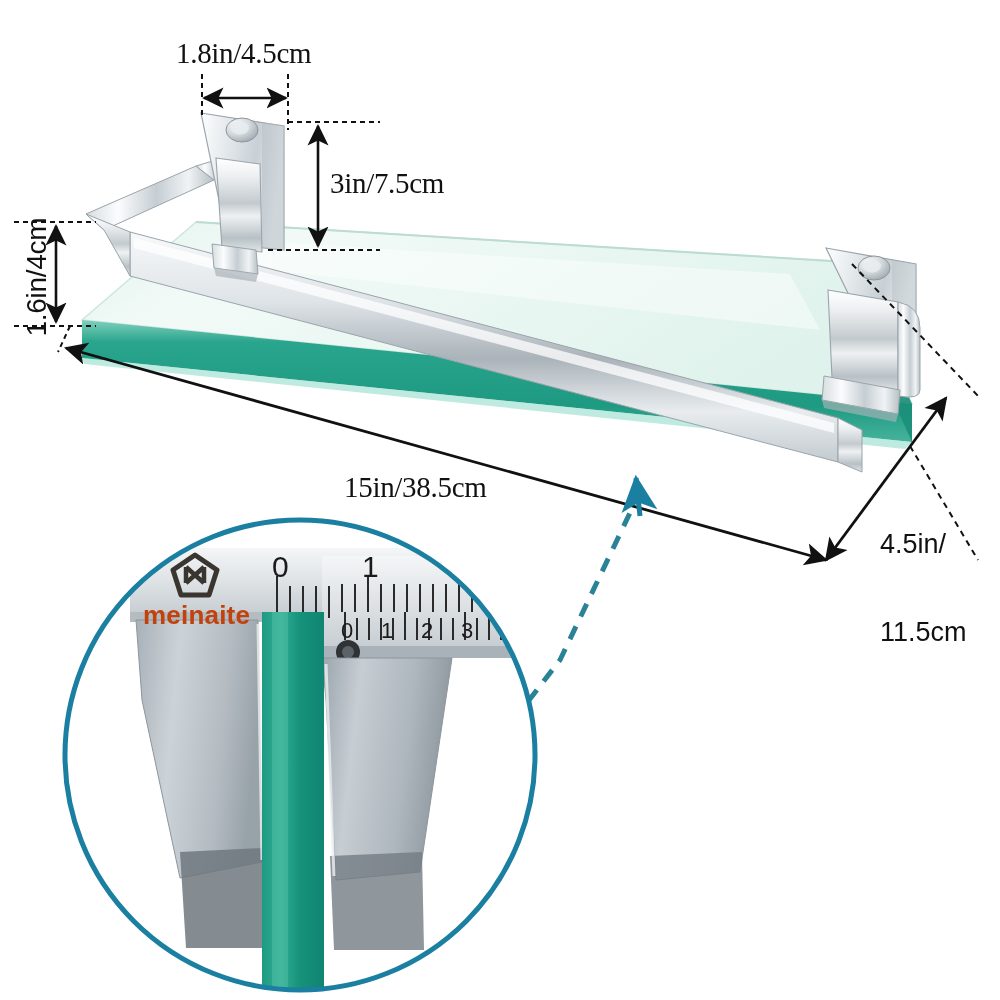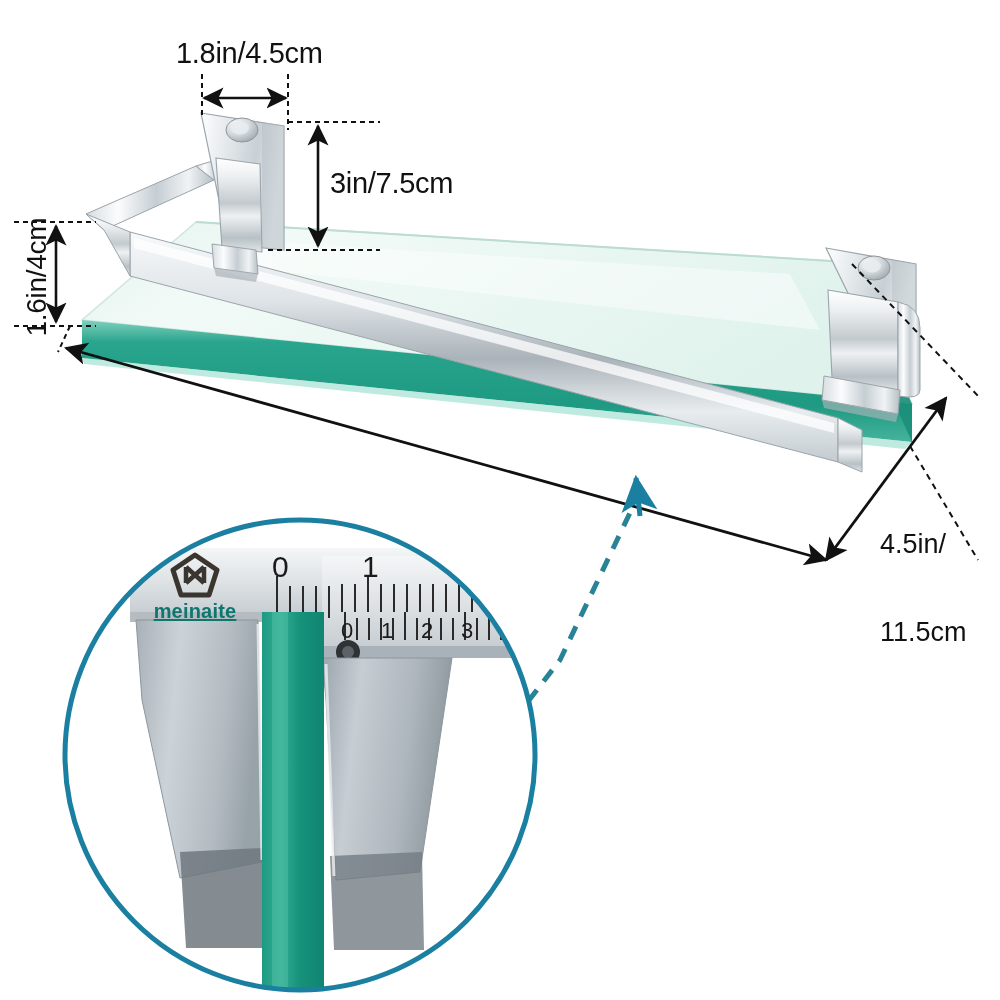--- a/index.html
+++ b/index.html
@@ -27,21 +27,21 @@
     width: 1000px;
     height: 1000px;
   }
   .lbl {
     position: absolute;
     color: #111111;
     font-family: "Liberation Sans", sans-serif;
     white-space: pre;
     line-height: 1.08;
   }
-  .dim-lbl { font-size: 29px; letter-spacing: -0.3px; }
+  .dim-lbl { font-size: 29px; letter-spacing: -0.3px; font-family: Liberation Serif, serif; }
   .dim-lbl-2 { font-size: 28px; letter-spacing: -0.3px; }
   #lbl-width    { left: 176px; top: 38px; }
   #lbl-height   { left: 330px; top: 168px; text-align: right; }
   #lbl-thickmnt {
     left: -38px; top: 262px;
     transform: rotate(-90deg);
     transform-origin: center center;
     width: 150px;
     text-align: center;
   }
@@ -56,26 +56,25 @@
   }
   #brand-wrap {
     position: absolute;
     left: 143px; top: 552px;
     width: 104px;
     text-align: center;
     pointer-events: none;
   }
   #brand-name {
     font-family: "Liberation Sans", sans-serif;
-    font-size: 20px;
+    font-size: 26px;
     font-weight: bold;
-    color: #0f766e;
+    color: #c2410c;
     letter-spacing: 0.2px;
     margin-top: -2px;
-    text-decoration: underline;
   }
   .ruler-num {
     position: absolute;
     font-family: "Liberation Sans", sans-serif;
     color: #1a1a1a;
   }
   .ru-top { font-size: 30px; }
   .ru-bot { font-size: 22px; }
 </style>
 </head>
@@ -337,20 +336,21 @@
       <circle cx="300" cy="755" r="235" fill="none" stroke="#1a7fa0" stroke-width="5"></circle>
     </g>
   </svg>
 
   <div class="lbl dim-lbl" id="lbl-width">1.8in/4.5cm</div>
 
   <div class="lbl dim-lbl" id="lbl-height">3in/7.5cm</div>
 
   <div class="lbl dim-lbl-2" id="lbl-thickmnt">1.6in/4cm</div>
 
+  <div class="lbl dim-lbl" id="lbl-length">15in/38.5cm</div>
 
   <div class="lbl" id="lbl-depth">
     <div>4.5in/</div>
     <div>11.5cm</div>
   </div>
 
 
   <div id="brand-wrap">
     <svg width="52" height="46" viewBox="0 0 52 46">
       <path d="M26,3 L48,18 L40,43 L12,43 L4,18 Z" fill="none" stroke="#3b3530" stroke-width="5" stroke-linejoin="round"></path>

